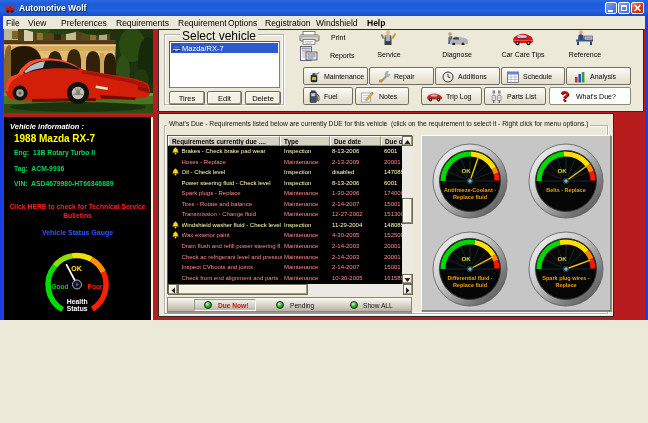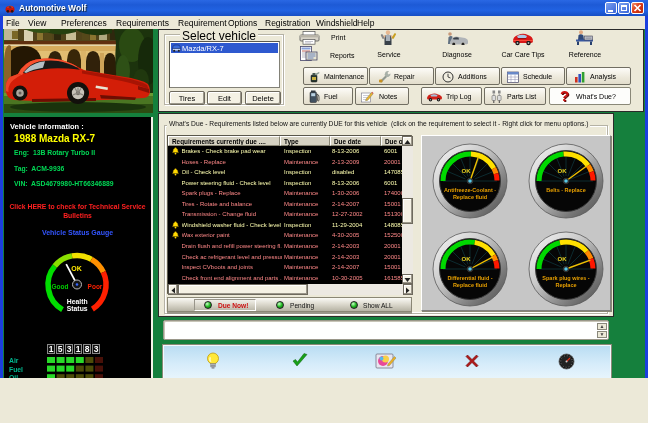--- a/index.html
+++ b/index.html
@@ -1,15 +1,15 @@
 <!DOCTYPE html>
 <html><head><meta charset="utf-8"><style>
 html,body{margin:0;padding:0;background:#ece9d8;}
 *{box-sizing:border-box;font-family:"Liberation Sans",sans-serif;}
-#w{position:relative;width:648px;height:378px;overflow:hidden;background:#15803d;}
+#w{position:relative;width:648px;height:320px;overflow:hidden;background:#b91c1c;}
 .ab{position:absolute;}
 .panel{border:1px solid #2a2a2a;background:#ece9d8;}
 .gbox{border:1px solid #b5b2a5;box-shadow:inset 0 0 0 1px #fff,1px 1px 0 #fff;}
 .btn{background:#f4f1e4;border:1px solid #6e6a5e;border-radius:2px;box-shadow:inset -1px -1px 0 #9a968a,inset 1px 1px 0 #fff;font-size:7px;color:#000;text-align:center;}
 .tbtn{background:linear-gradient(180deg,#fdfcf8,#ece8da 60%,#e2ddcc);border:1px solid #716e62;border-radius:2px;font-size:7px;color:#000;}
 .seg{border:1px solid;border-color:#a9a696 #fffff4 #fffff4 #a9a696;}
 </style></head>
 <body>
 <div id="w">
 
@@ -39,21 +39,21 @@
 
   <div class="ab" style="left:3px;top:16px;width:642px;height:13px;background:#ece9d8;"></div>
   <div class="ab" style="top:18px;font-size:8.5px;color:#000;left:6px;">File</div>
   <div class="ab" style="top:18px;font-size:8.5px;color:#000;left:28px;">View</div>
   <div class="ab" style="top:18px;font-size:8.5px;color:#000;left:61px;">Preferences</div>
   <div class="ab" style="top:18px;font-size:8.5px;color:#000;left:116px;">Requirements</div>
   <div class="ab" style="top:18px;font-size:8.5px;color:#000;left:178px;">Requirement</div>
   <div class="ab" style="top:18px;font-size:8.5px;color:#000;left:228px;">Options</div>
   <div class="ab" style="top:18px;font-size:8.5px;color:#000;left:265px;text-align:right;">Registration</div>
   <div class="ab" style="top:18px;font-size:8.5px;color:#000;left:316px;">Windshield</div>
-  <div class="ab" style="top:18px;font-size:8.5px;color:#000;left:357px;">Help</div>
+  <div class="ab" style="top:18px;font-size:8.5px;color:#000;left:367px;font-weight:bold;">Help</div>
 
   <div id="photo" class="ab" style="left:4px;top:29px;width:149px;height:84px;">
   <svg width="149" height="84" viewBox="0 0 149 84">
     <rect width="149" height="84" fill="#a07a32"></rect>
 
     <rect x="0" y="10" width="118" height="58" fill="#d6ab5c"></rect>
     <rect x="0" y="22" width="118" height="20" fill="#e2bf74"></rect>
 
     <rect x="0" y="0" width="118" height="12" fill="#51431a"></rect>
     <rect x="0" y="0" width="14" height="11" fill="#beb694"></rect>
@@ -117,21 +117,21 @@
           <line x1="74" y1="64" x2="74" y2="58.6"></line>
           <line x1="74" y1="64" x2="79.1" y2="65.9"></line>
           <line x1="74" y1="64" x2="68.9" y2="65.9"></line>
           <line x1="74" y1="64" x2="77" y2="59.4"></line>
           <line x1="74" y1="64" x2="71" y2="59.4"></line>
         </g>
     </svg>
   </div>
 
   <div id="vinfo" class="ab" style="left:4px;top:117px;width:149px;height:294px;background:#000;border-right:2px solid #f6f4ea;border-bottom:2px solid #f6f4ea;z-index:3;">
-    <div class="ab" style="left:6px;top:5px;font-size:7.5px;font-weight:bold;color:#fff;">Vehicle information :</div>
+    <div class="ab" style="left:6px;top:5px;font-size:7.5px;font-weight:bold;color:#fff;font-style:italic;">Vehicle information :</div>
     <div class="ab" style="left:10px;top:16px;font-size:10px;font-weight:bold;color:#ffff00;">1988 Mazda RX-7</div>
     <div class="ab" style="left:10px;top:32px;font-size:6.8px;font-weight:bold;color:#00d855;">Eng:&nbsp; 13B Rotary Turbo II</div>
     <div class="ab" style="left:10px;top:48px;font-size:6.8px;font-weight:bold;color:#00d855;">Tag:&nbsp; ACM-9936</div>
     <div class="ab" style="left:10px;top:63px;font-size:6.8px;font-weight:bold;color:#00d855;">VIN:&nbsp; ASD4679980-HT66346889</div>
     <div class="ab" style="left:0;top:86px;width:147px;text-align:center;font-size:6.8px;font-weight:bold;color:#ff2020;line-height:8.5px;">Click HERE to check for Technical Service<br>Bulletins</div>
     <div class="ab" style="left:0;top:112px;width:147px;text-align:center;font-size:7px;font-weight:bold;color:#3355ff;">Vehicle Status Gauge</div>
     <svg class="ab" style="left:36px;top:130px;" width="76" height="70" viewBox="0 0 76 70">
       <g fill="none" stroke-width="5.5">
         <path d="M22.5 62.6 A29 29 0 0 1 14.8 18.9" stroke="#00dd00"></path>
         <path d="M14.8 18.9 A29 29 0 0 1 32.0 8.9" stroke="#8ae000"></path>

